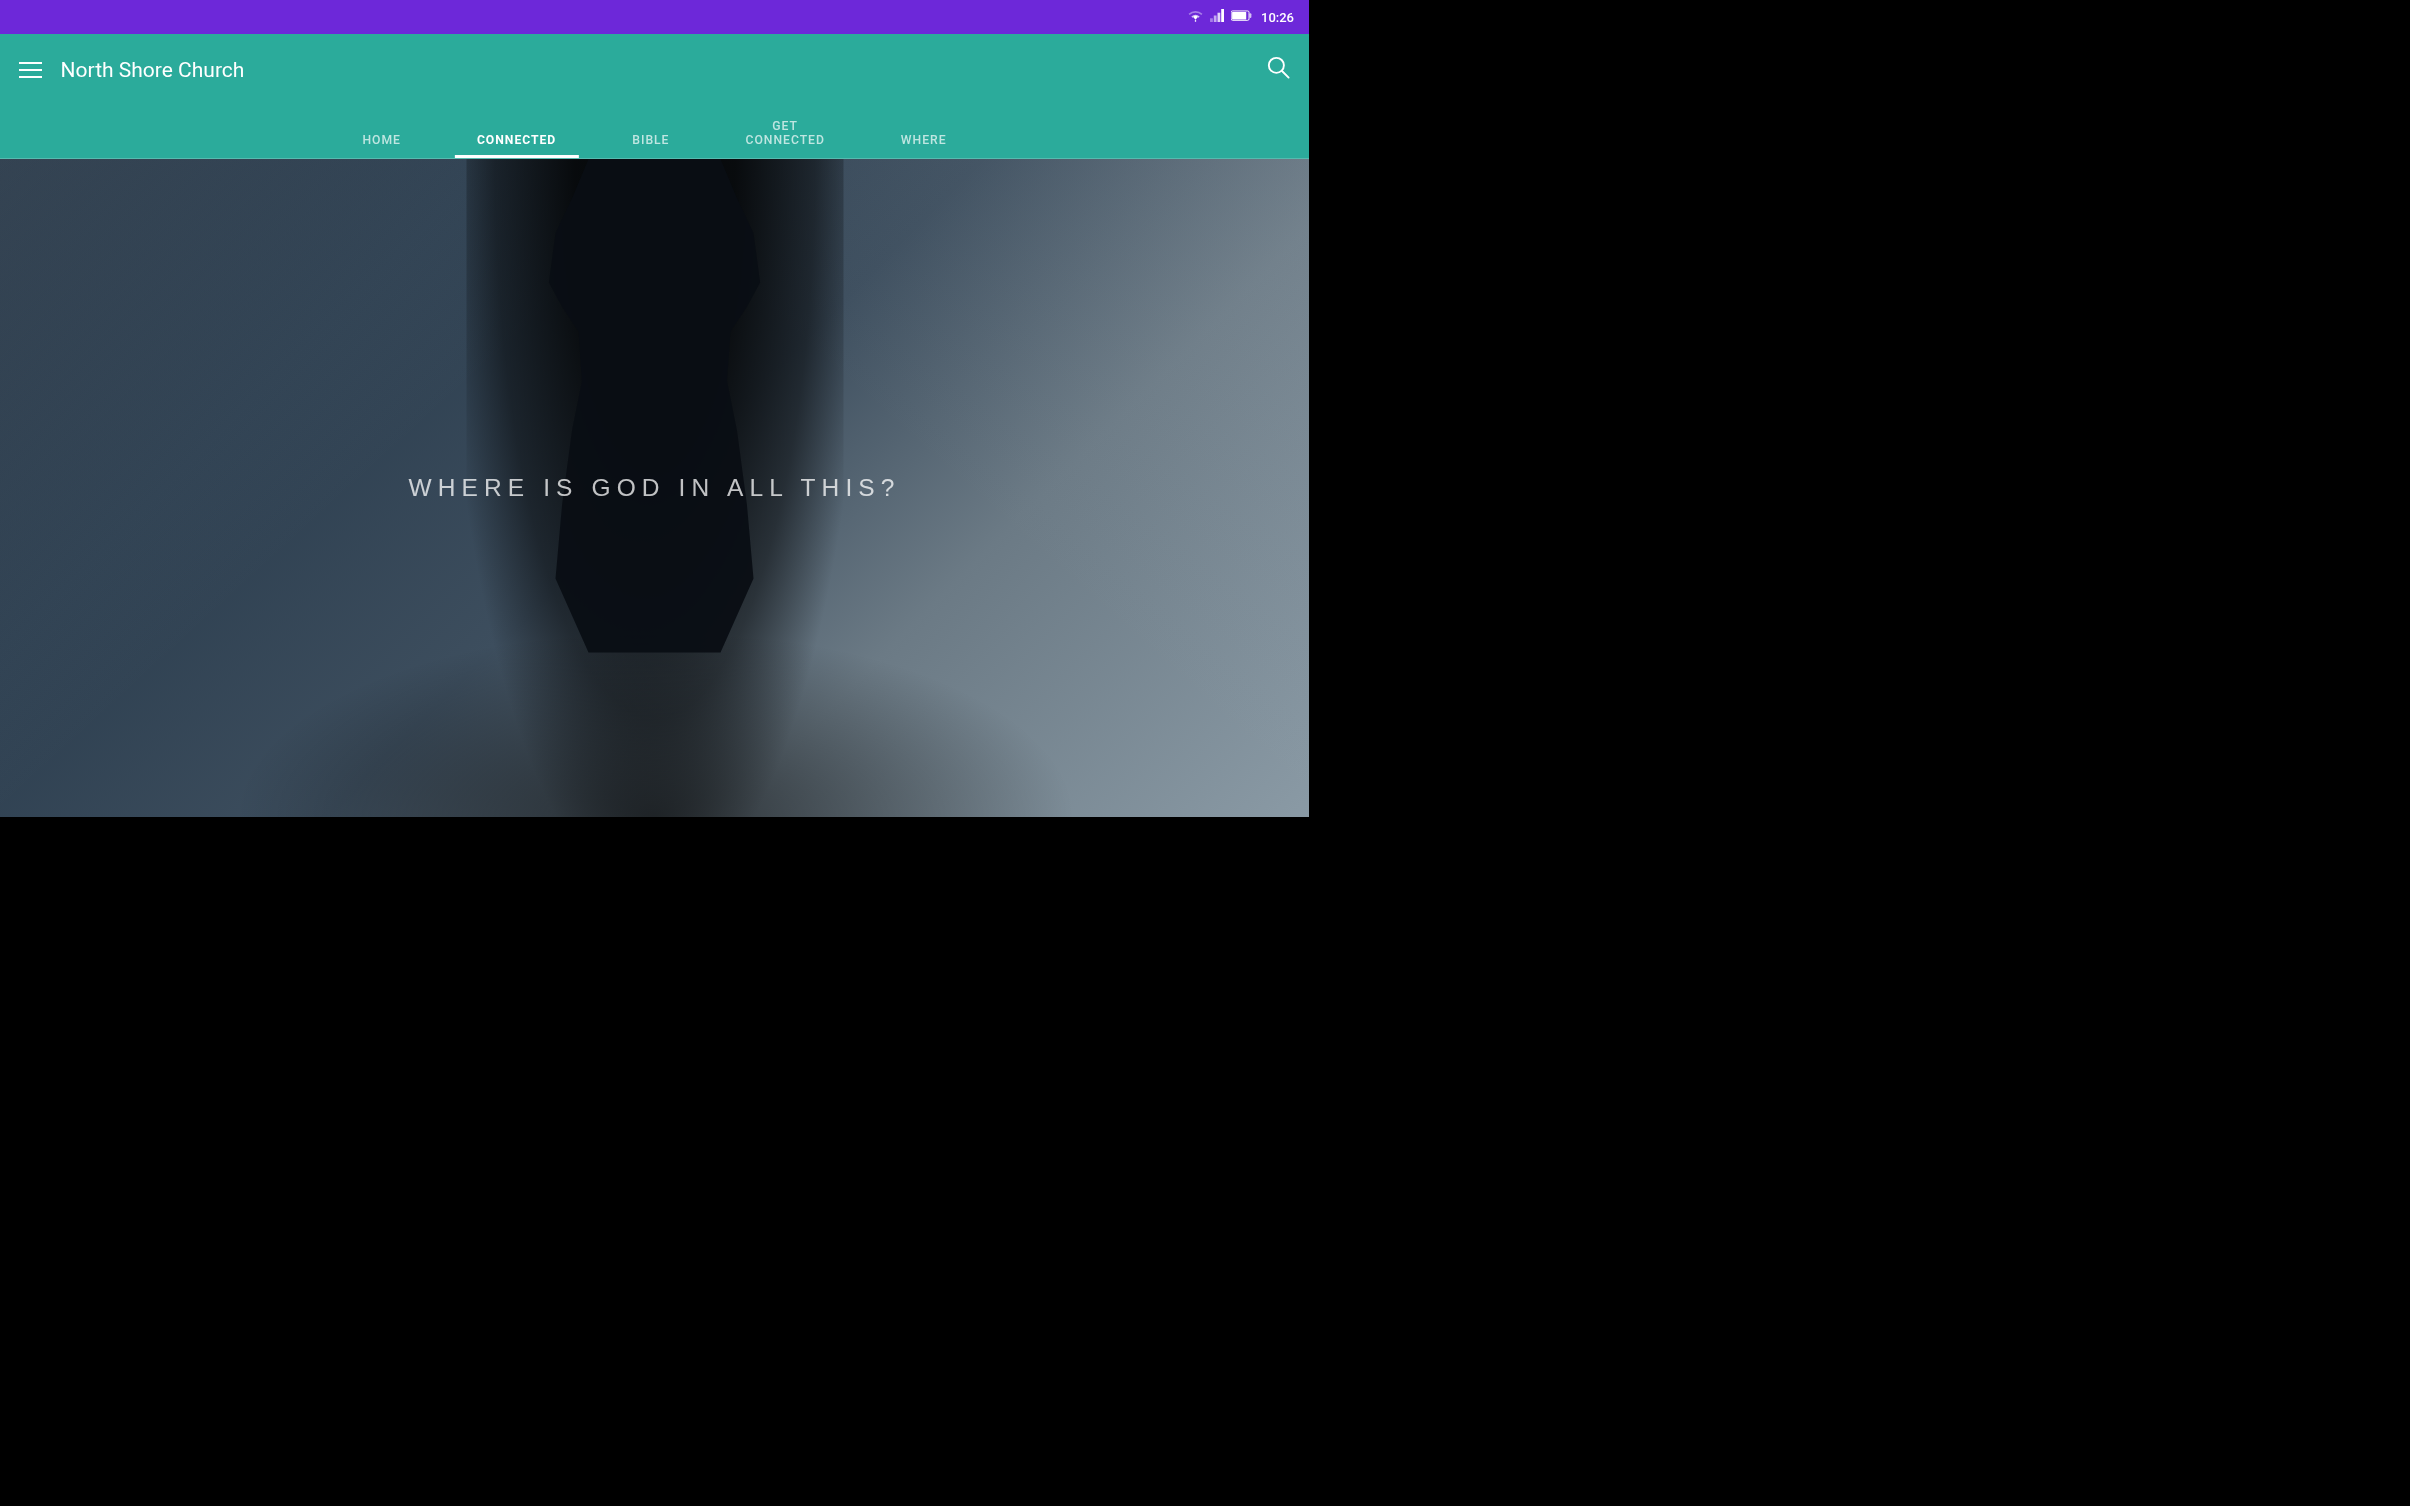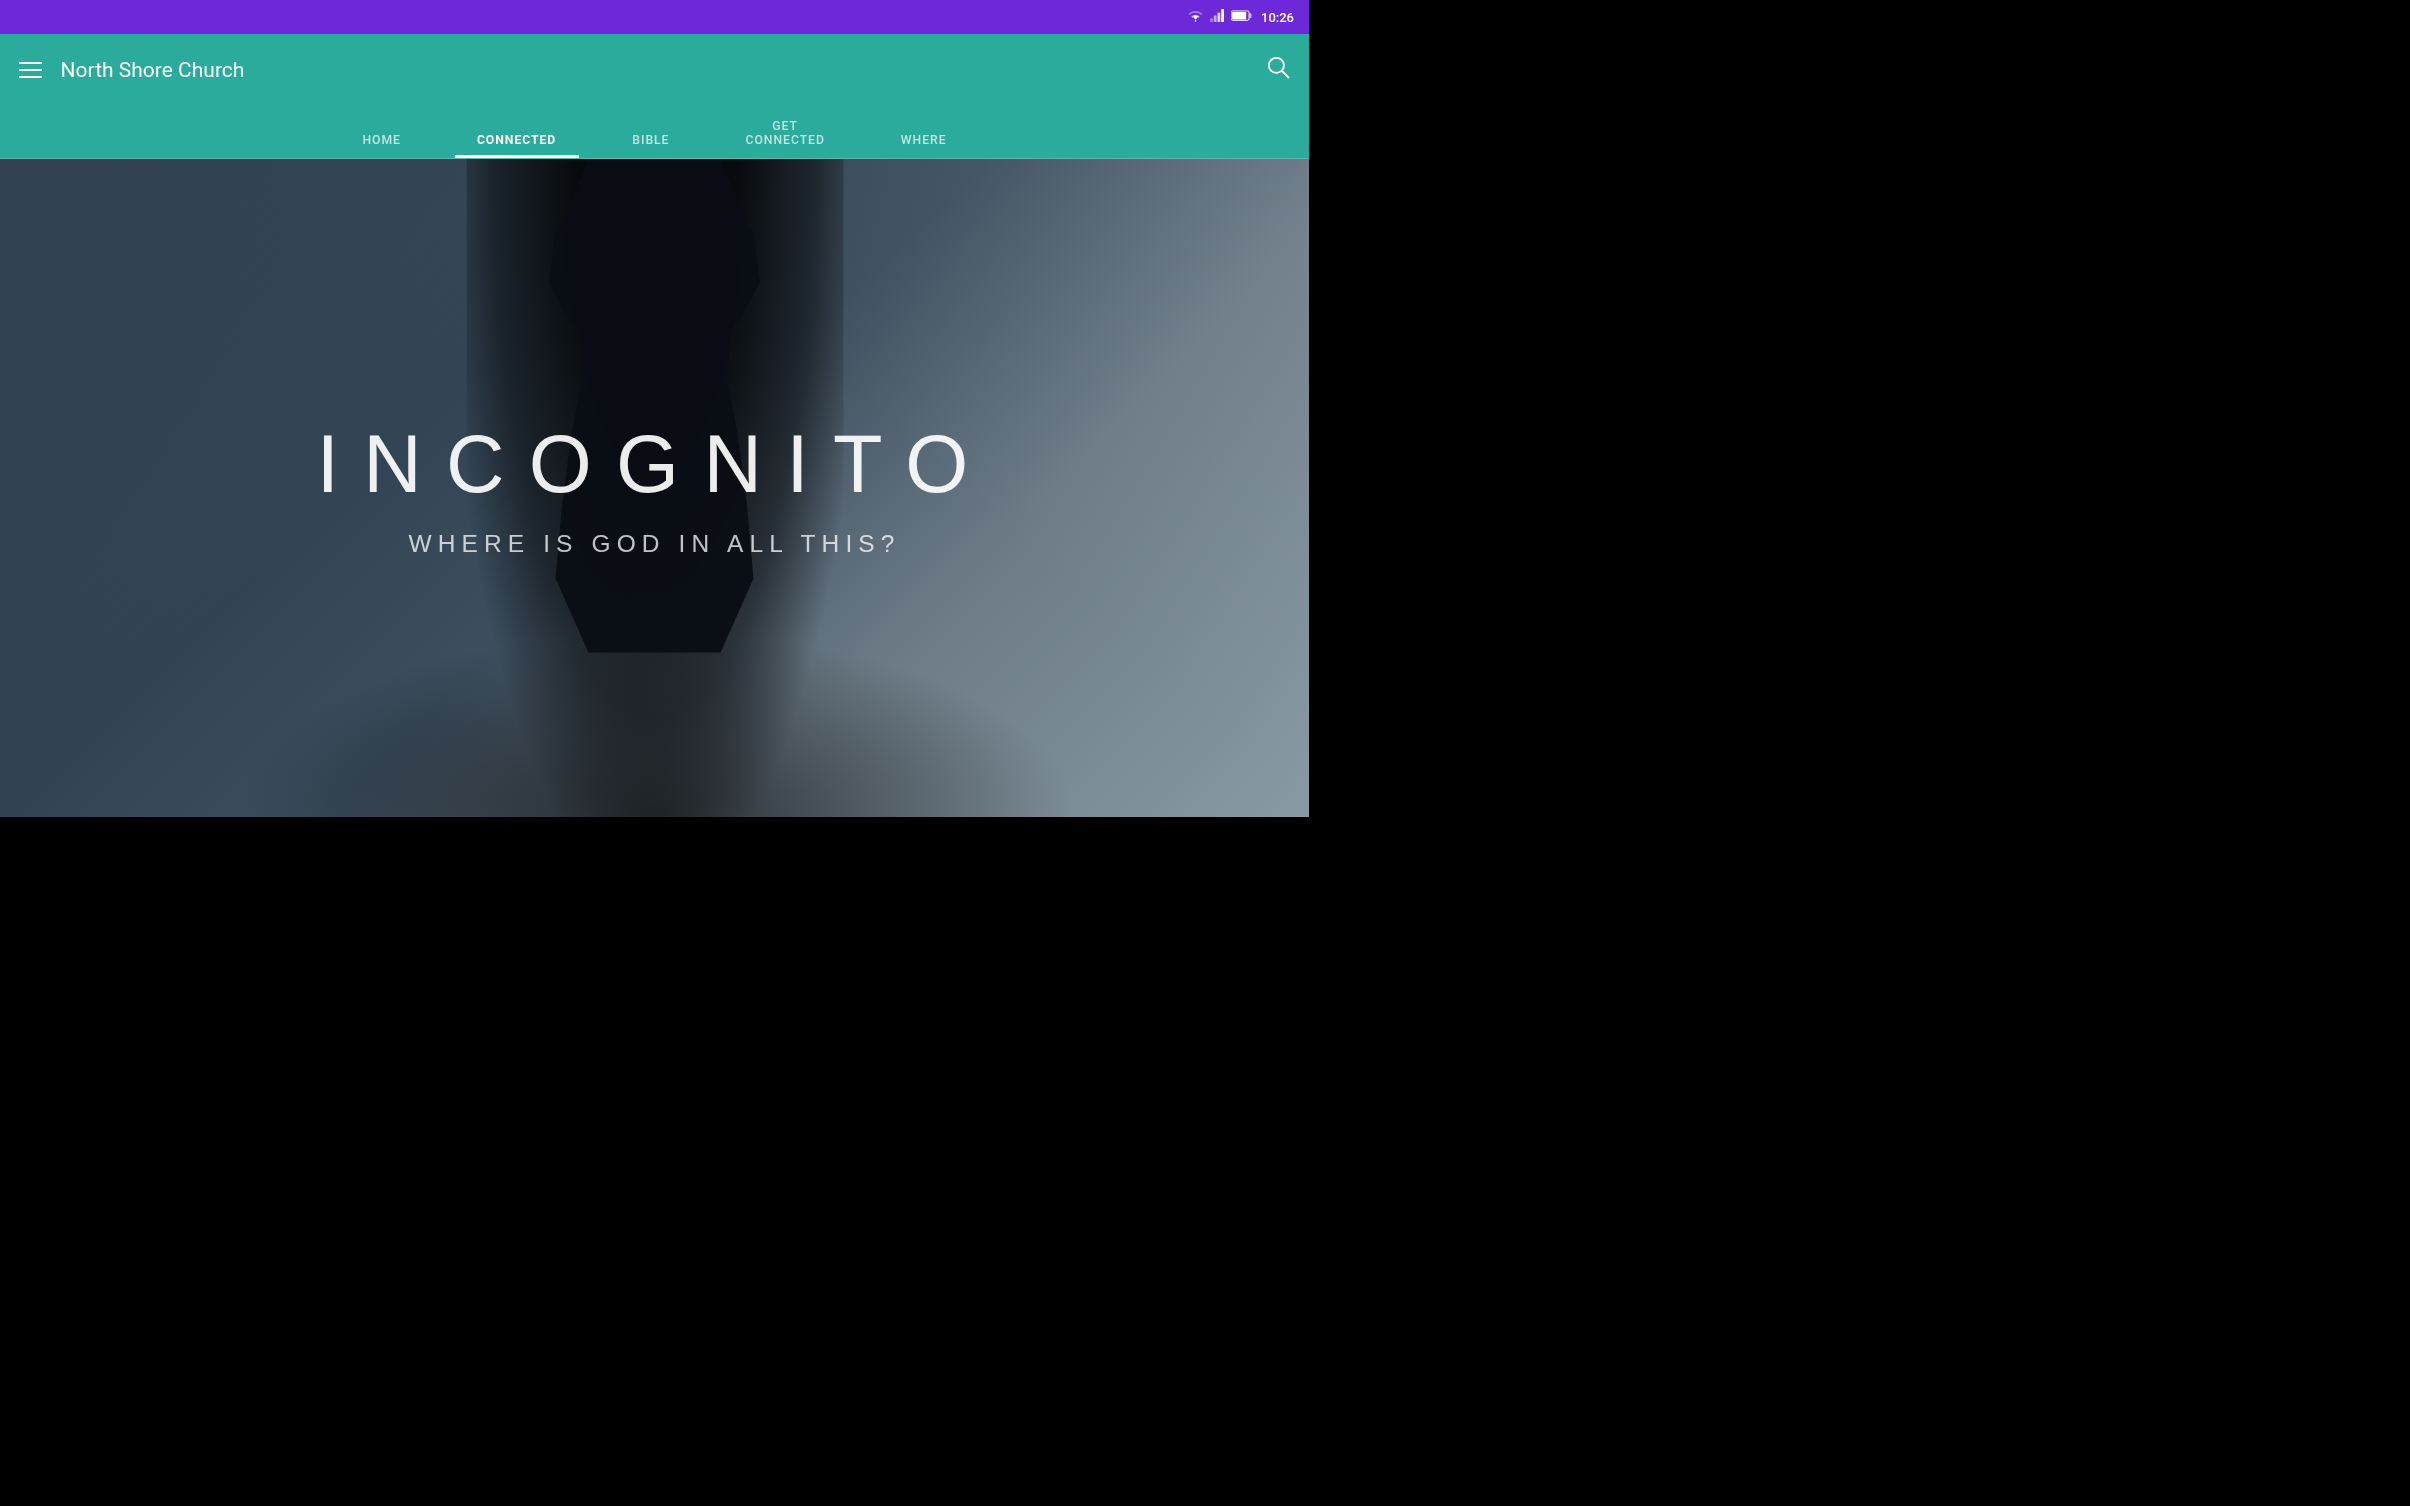--- a/index.html
+++ b/index.html
@@ -287,17 +287,16 @@
   <div class="nav-tab">WHERE</div>
 </div>
 
 <div id="hero">
   <div class="light-ray-left"></div>
   <div class="light-ray-right"></div>
 
   <div class="silhouette"></div>
 
   <div id="hero-text">
-    <div id="hero-title">INCOGNITO</div>
     <div id="hero-subtitle">WHERE IS GOD IN ALL THIS?</div>
   </div>
 </div>
 
 
 </body></html>

